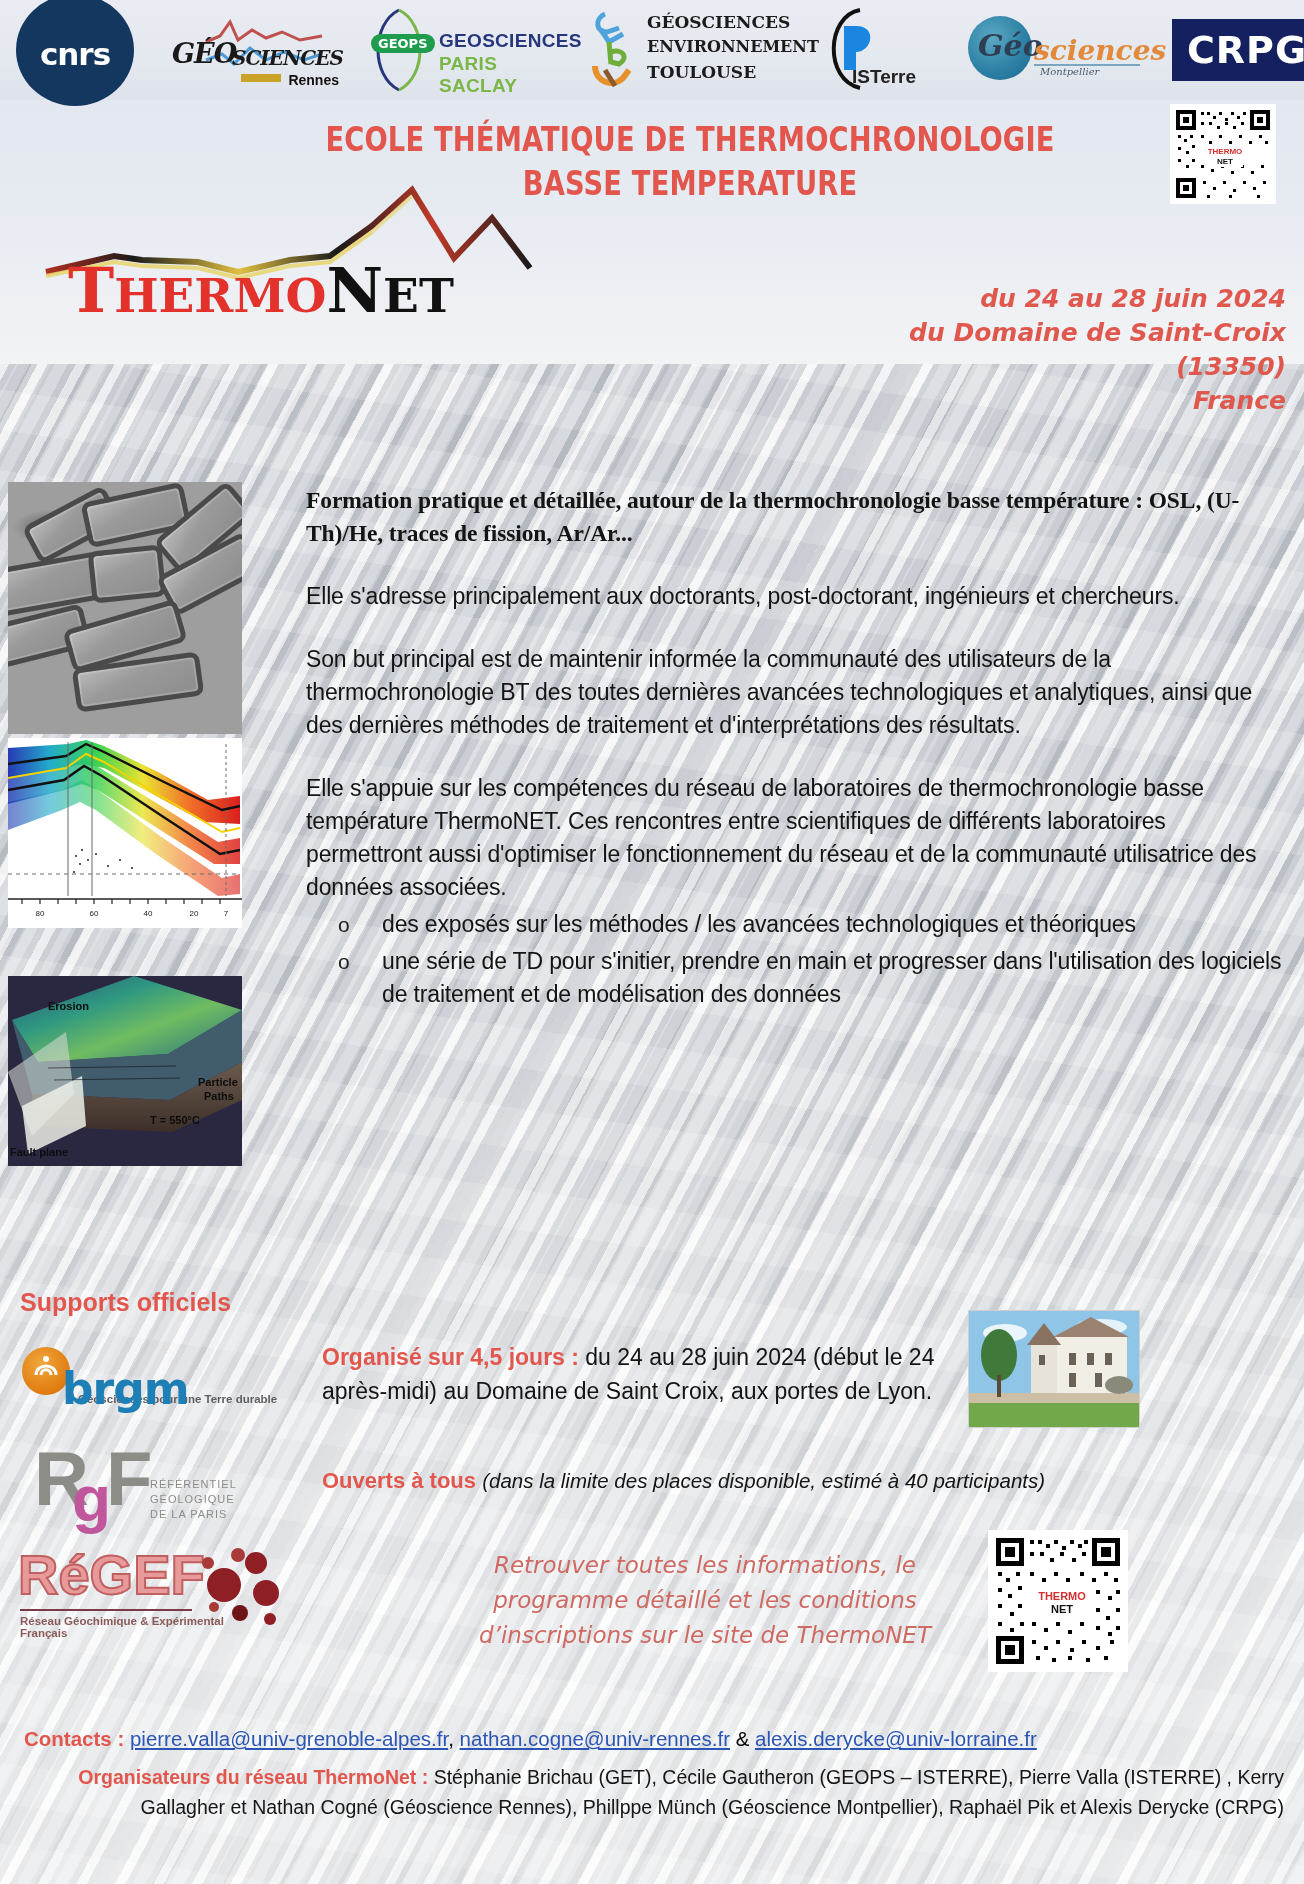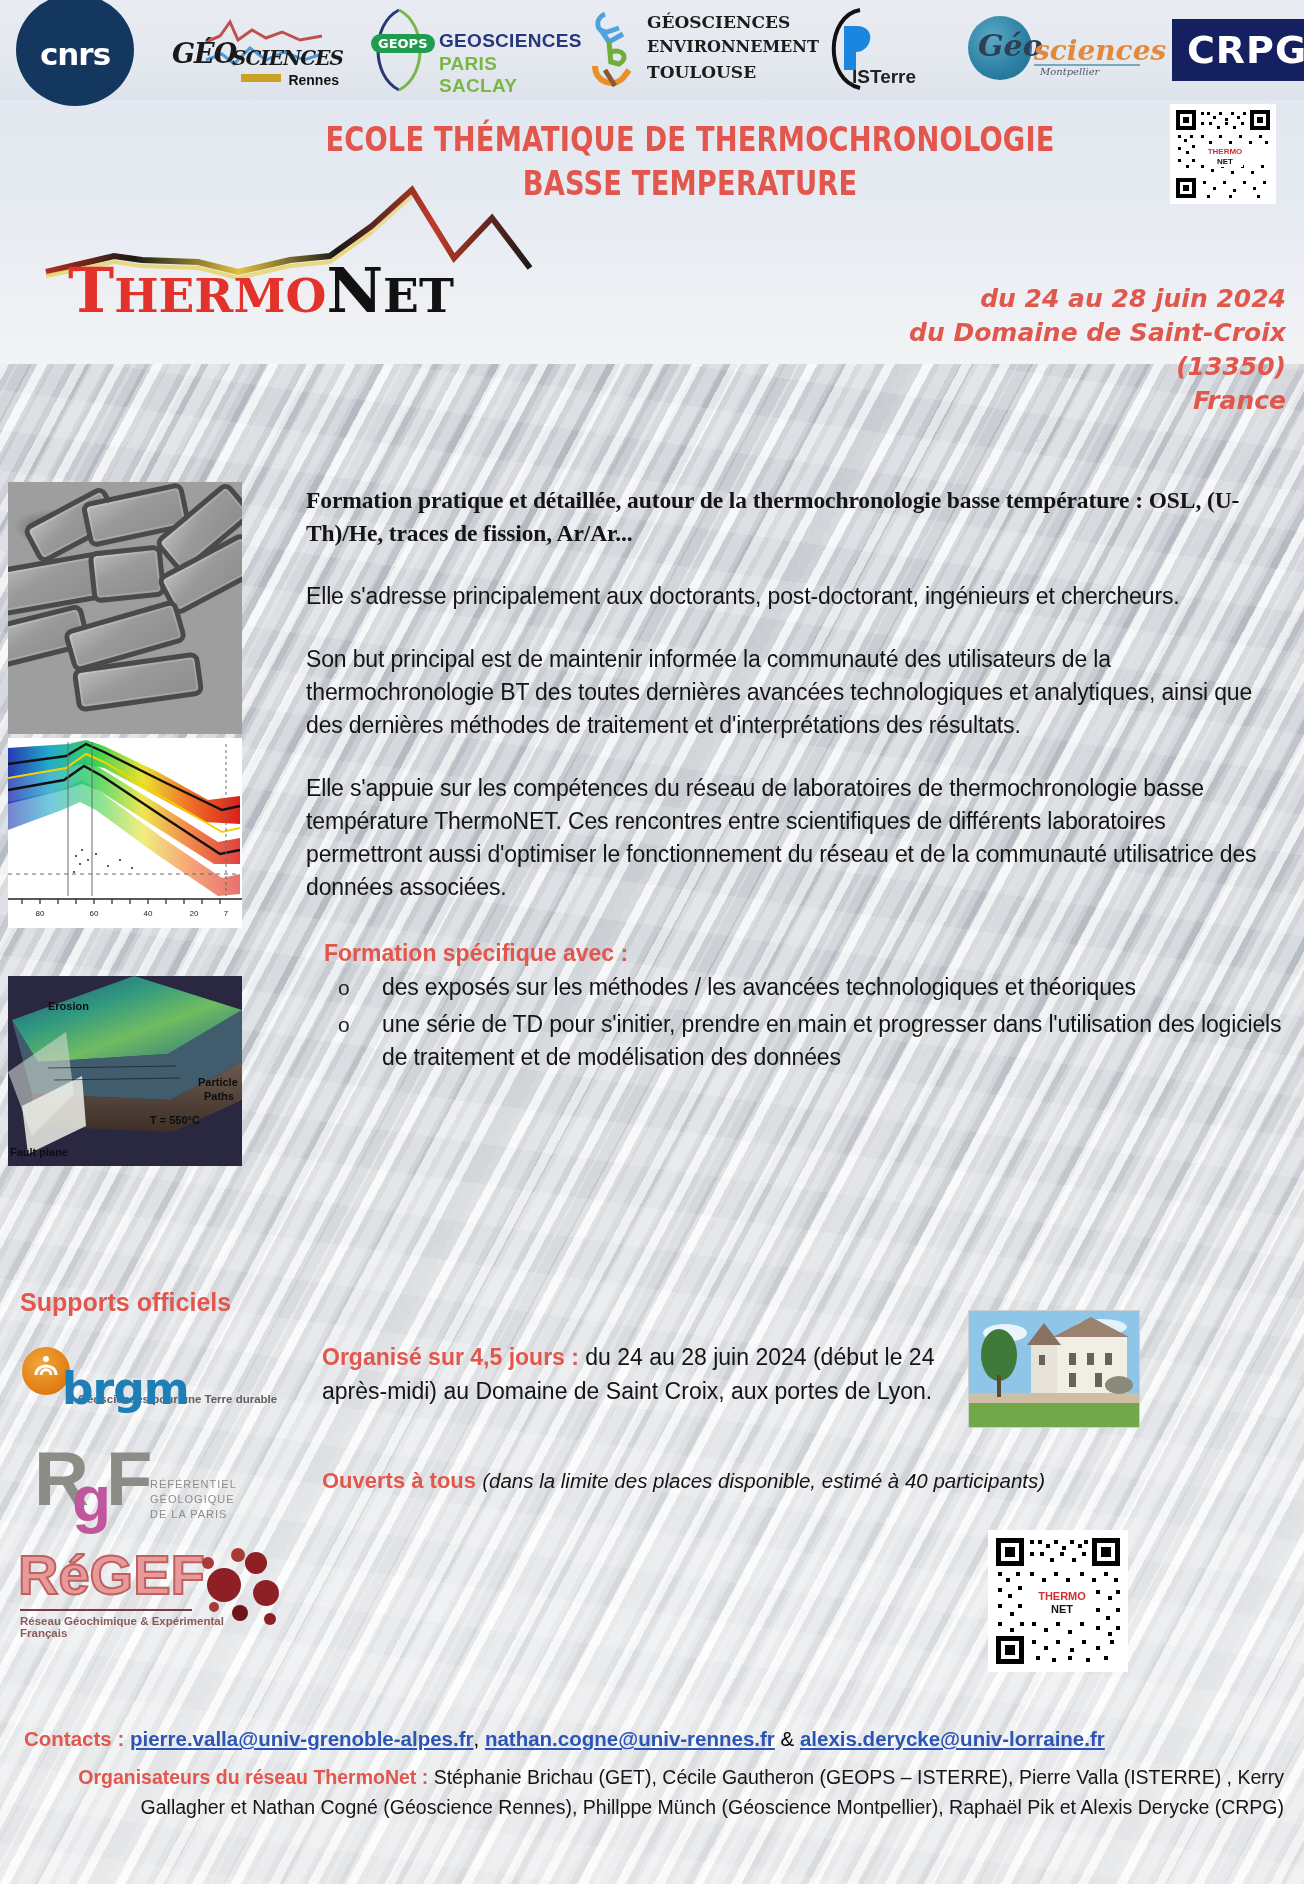--- a/index.html
+++ b/index.html
@@ -283,21 +283,21 @@
     background: linear-gradient(180deg, #8fc6e8 0%, #b9dcf0 42%, #cfe0c4 52%, #7fae52 72%, #5e9440 100%);
   }
 
   
   #footer {
     position:absolute; left: 0; top: 1720px; width: 1304px; height: 164px; z-index: 9;
     padding: 4px 20px 0 24px;
   }
   #contacts { font-size: 20.5px; line-height: 30px; }
   #contacts .lbl { color:#e2564d; font-weight:600; }
-  #contacts a { color:#2b55b5; text-decoration: underline; font-weight: bold; }
+  #contacts a { color:#2b55b5; text-decoration: underline; }
   #organisateurs { font-size: 19.5px; line-height: 30px; margin-top: 8px; color:#161616;text-align:right; }
   #organisateurs .lbl { color:#e2564d; font-weight:600; }
 </style>
 </head>
 <body>
 
 <div id="poster">
 
   <div id="sky-band"></div>
 
@@ -574,21 +574,20 @@
     <div>du Domaine de Saint-Croix (13350)</div>
     <div>France</div>
   </div>
 
   <div id="maintext">
     <div class="lead">Formation pratique et détaillée, autour de la thermochronologie basse température : OSL, (U-Th)/He,  traces de fission, Ar/Ar...</div>
     <p class="body">Elle s'adresse principalement aux doctorants, post-doctorant, ingénieurs et chercheurs.</p>
     <p class="body">Son but principal est de maintenir informée la communauté des utilisateurs de la thermochronologie BT des toutes dernières avancées technologiques et analytiques, ainsi que des dernières méthodes de traitement et d'interprétations des résultats.</p>
     <p class="body">Elle s'appuie sur les compétences du réseau de laboratoires de thermochronologie basse température ThermoNET. Ces rencontres entre scientifiques de différents laboratoires permettront aussi d'optimiser le fonctionnement du réseau et de la communauté utilisatrice des données associées.</p>
 
-    <div id="bullets-title">Formation spécifique avec :</div>
     <ul class="bullets">
       <li>
         <span class="mk">o</span>
         <span>des exposés sur les méthodes / les avancées technologiques et théoriques</span>
       </li>
       <li>
         <span class="mk">o</span>
         <span>une série de TD pour s'initier, prendre en main et progresser dans l'utilisation des logiciels de traitement et de modélisation des données</span>
       </li>
     </ul>
@@ -619,20 +618,25 @@
       <rect x="28" y="64" width="4" height="22" fill="#5a4a32"></rect>
       <ellipse cx="150" cy="74" rx="14" ry="9" fill="#8a8a7a"></ellipse>
     </svg>
   </div>
 
   <div id="ouverts">
     <span class="hl">Ouverts à tous</span>
     <span class="it">(dans la limite des places disponible, estimé à 40 participants)</span>
   </div>
 
+  <div id="retrouver">
+    <div>Retrouver toutes les informations, le</div>
+    <div>programme détaillé et les conditions</div>
+    <div>d’inscriptions sur le site de ThermoNET</div>
+  </div>
 
   <div id="qr-bottom">
     <svg width="132" height="134" viewBox="0 0 132 134" aria-hidden="true">
       <rect width="132" height="134" fill="#fff"></rect>
       <g fill="#000">
         <rect x="4" y="4" width="28" height="28"></rect>
           <rect x="9" y="9" width="18" height="18" fill="#fff"></rect>
           <rect x="13" y="13" width="10" height="10"></rect>
         <rect x="100" y="4" width="28" height="28"></rect>
           <rect x="105" y="9" width="18" height="18" fill="#fff"></rect>

